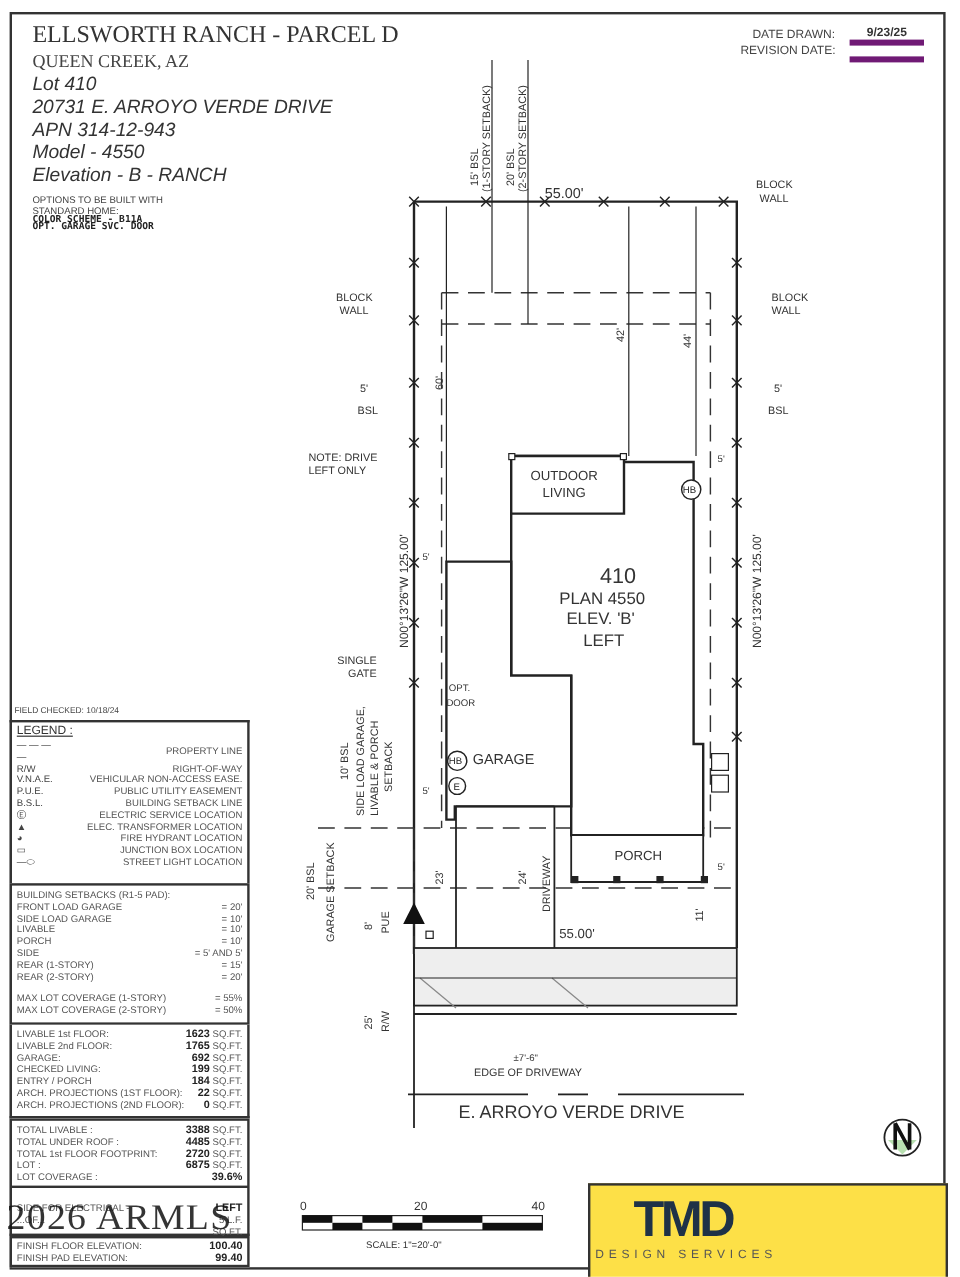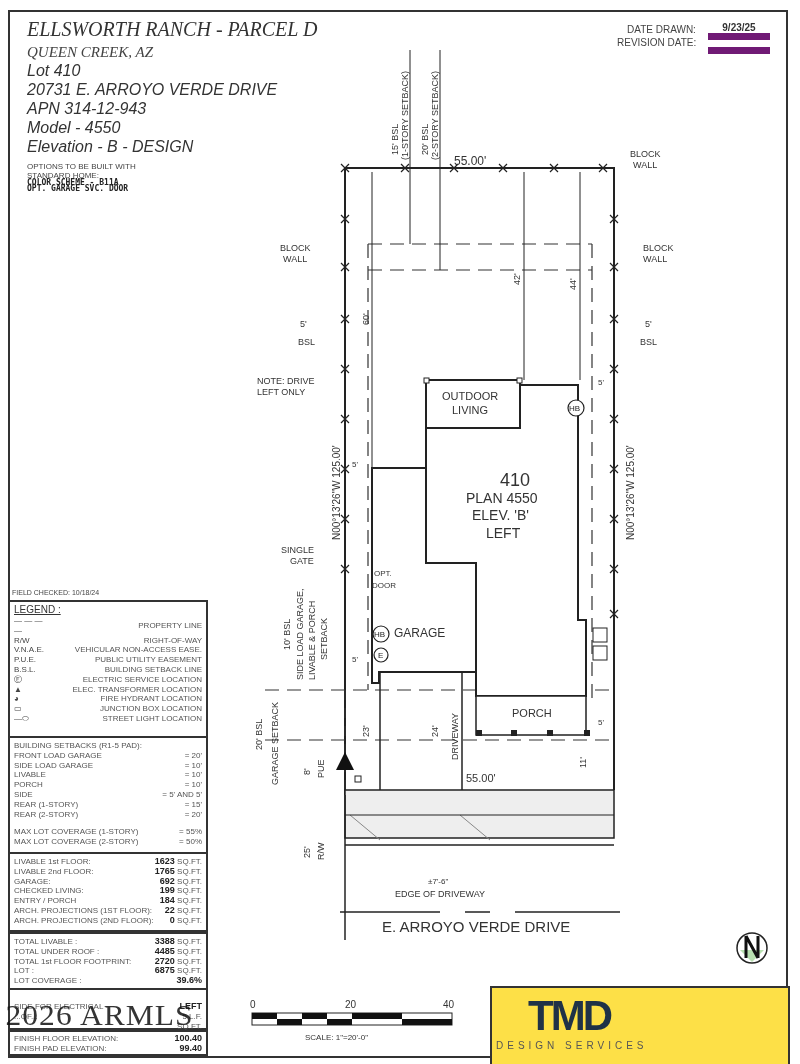--- a/index.html
+++ b/index.html
@@ -1,26 +1,26 @@
 <!DOCTYPE html>
 <html><head>
 <meta charset="utf-8">
 <style>
   html,body{margin:0;padding:0;background:#fff;}
   body{width:800px;height:1064px;position:relative;overflow:hidden;font-family:"Liberation Sans",sans-serif;color:#222;}
   .sheet{position:absolute;left:8px;top:10px;width:780px;height:1048px;border:2px solid #333;box-sizing:border-box;}
   .abs{position:absolute;white-space:nowrap;}
-  .serif{font-family:"Liberation Serif",serif;font-style:italic;}
+  .serif{font-family:"Liberation Serif",serif;}
   .t-title{left:27px;top:18px;font-size:20px;color:#333;}
   .t-city{left:27px;top:44px;font-size:15px;color:#444;}
   .t-big{font-size:16px;color:#333;left:27px;font-style:italic;}
   .t-small{font-size:8px;color:#444;left:27px;}
   .t-smallb{font-size:8px;font-weight:bold;color:#222;left:27px;font-family:"DejaVu Sans Mono","Liberation Mono",monospace;}
   .hdr-right{font-size:10px;color:#444;}
-  .date-val{border-bottom:7px solid #701a75;width:62px;text-align:center;font-size:10px;font-weight:bold;color:#333;}
+  .date-val{border-bottom:5px solid #701a75;width:62px;text-align:center;font-size:10px;font-weight:bold;color:#333;}
   .panel{position:absolute;left:8px;width:200px;border:2px solid #333;box-sizing:border-box;background:#fff;}
   .row{display:flex;justify-content:space-between;font-size:8px;color:#555;line-height:9.8px;padding:0 4px;}
   .row b{color:#222;font-size:9px;}
   .legend-row{display:flex;align-items:center;justify-content:space-between;font-size:8px;color:#555;line-height:9.8px;padding:0 4px;}
   .sym{width:30px;display:inline-block;font-size:8px;color:#444;}
   .watermark{position:absolute;left:10px;top:998px;font-size:30px;font-family:"Liberation Serif",serif;color:#111;letter-spacing:1px;opacity:.85;transform:scaleX(1.05);}
   .tmd-box{position:absolute;left:490px;top:986px;width:300px;height:84px;border:2px solid #333;box-sizing:border-box;background:#fde047;}
   .tmd-logo{position:absolute;left:36px;top:4px;font-size:42px;font-weight:bold;color:#1f3247;letter-spacing:-3px;font-family:"Liberation Sans",sans-serif;}
   .tmd-sub{position:absolute;left:4px;top:52px;font-size:10px;letter-spacing:4px;color:#555;}
   .tmd-addr{position:absolute;left:150px;top:8px;font-size:9px;line-height:12px;color:#444;}
@@ -30,21 +30,21 @@
 <body>
 
 <div class="sheet"></div>
 
 <div class="abs serif t-title">ELLSWORTH RANCH - PARCEL D</div>
 <div class="abs serif t-city">QUEEN CREEK, AZ</div>
 <div class="abs t-big" style="top:62px">Lot  410</div>
 <div class="abs t-big" style="top:81px">20731 E. ARROYO VERDE DRIVE</div>
 <div class="abs t-big" style="top:100px">APN  314-12-943</div>
 <div class="abs t-big" style="top:119px">Model -  4550</div>
-<div class="abs t-big" style="top:138px">Elevation -  B - DESIGN</div>
+<div class="abs t-big" style="top:138px">Elevation -  B - RANCH</div>
 <div class="abs t-small" style="top:162px">OPTIONS TO BE BUILT WITH</div>
 <div class="abs t-small" style="top:171px">STANDARD HOME:</div>
 <div class="abs t-smallb" style="top:184px">OPT. GARAGE SVC. DOOR</div>
 <div class="abs t-smallb" style="top:178px">COLOR SCHEME  -  B11A</div>
 
 <div class="abs hdr-right" style="left:627px;top:24px">DATE DRAWN:</div>
 <div class="abs date-val" style="left:708px;top:22px">9/23/25</div>
 <div class="abs hdr-right" style="left:617px;top:37px">REVISION DATE:</div>
 <div class="abs date-val" style="left:708px;top:36px;height:11px"></div>
 

